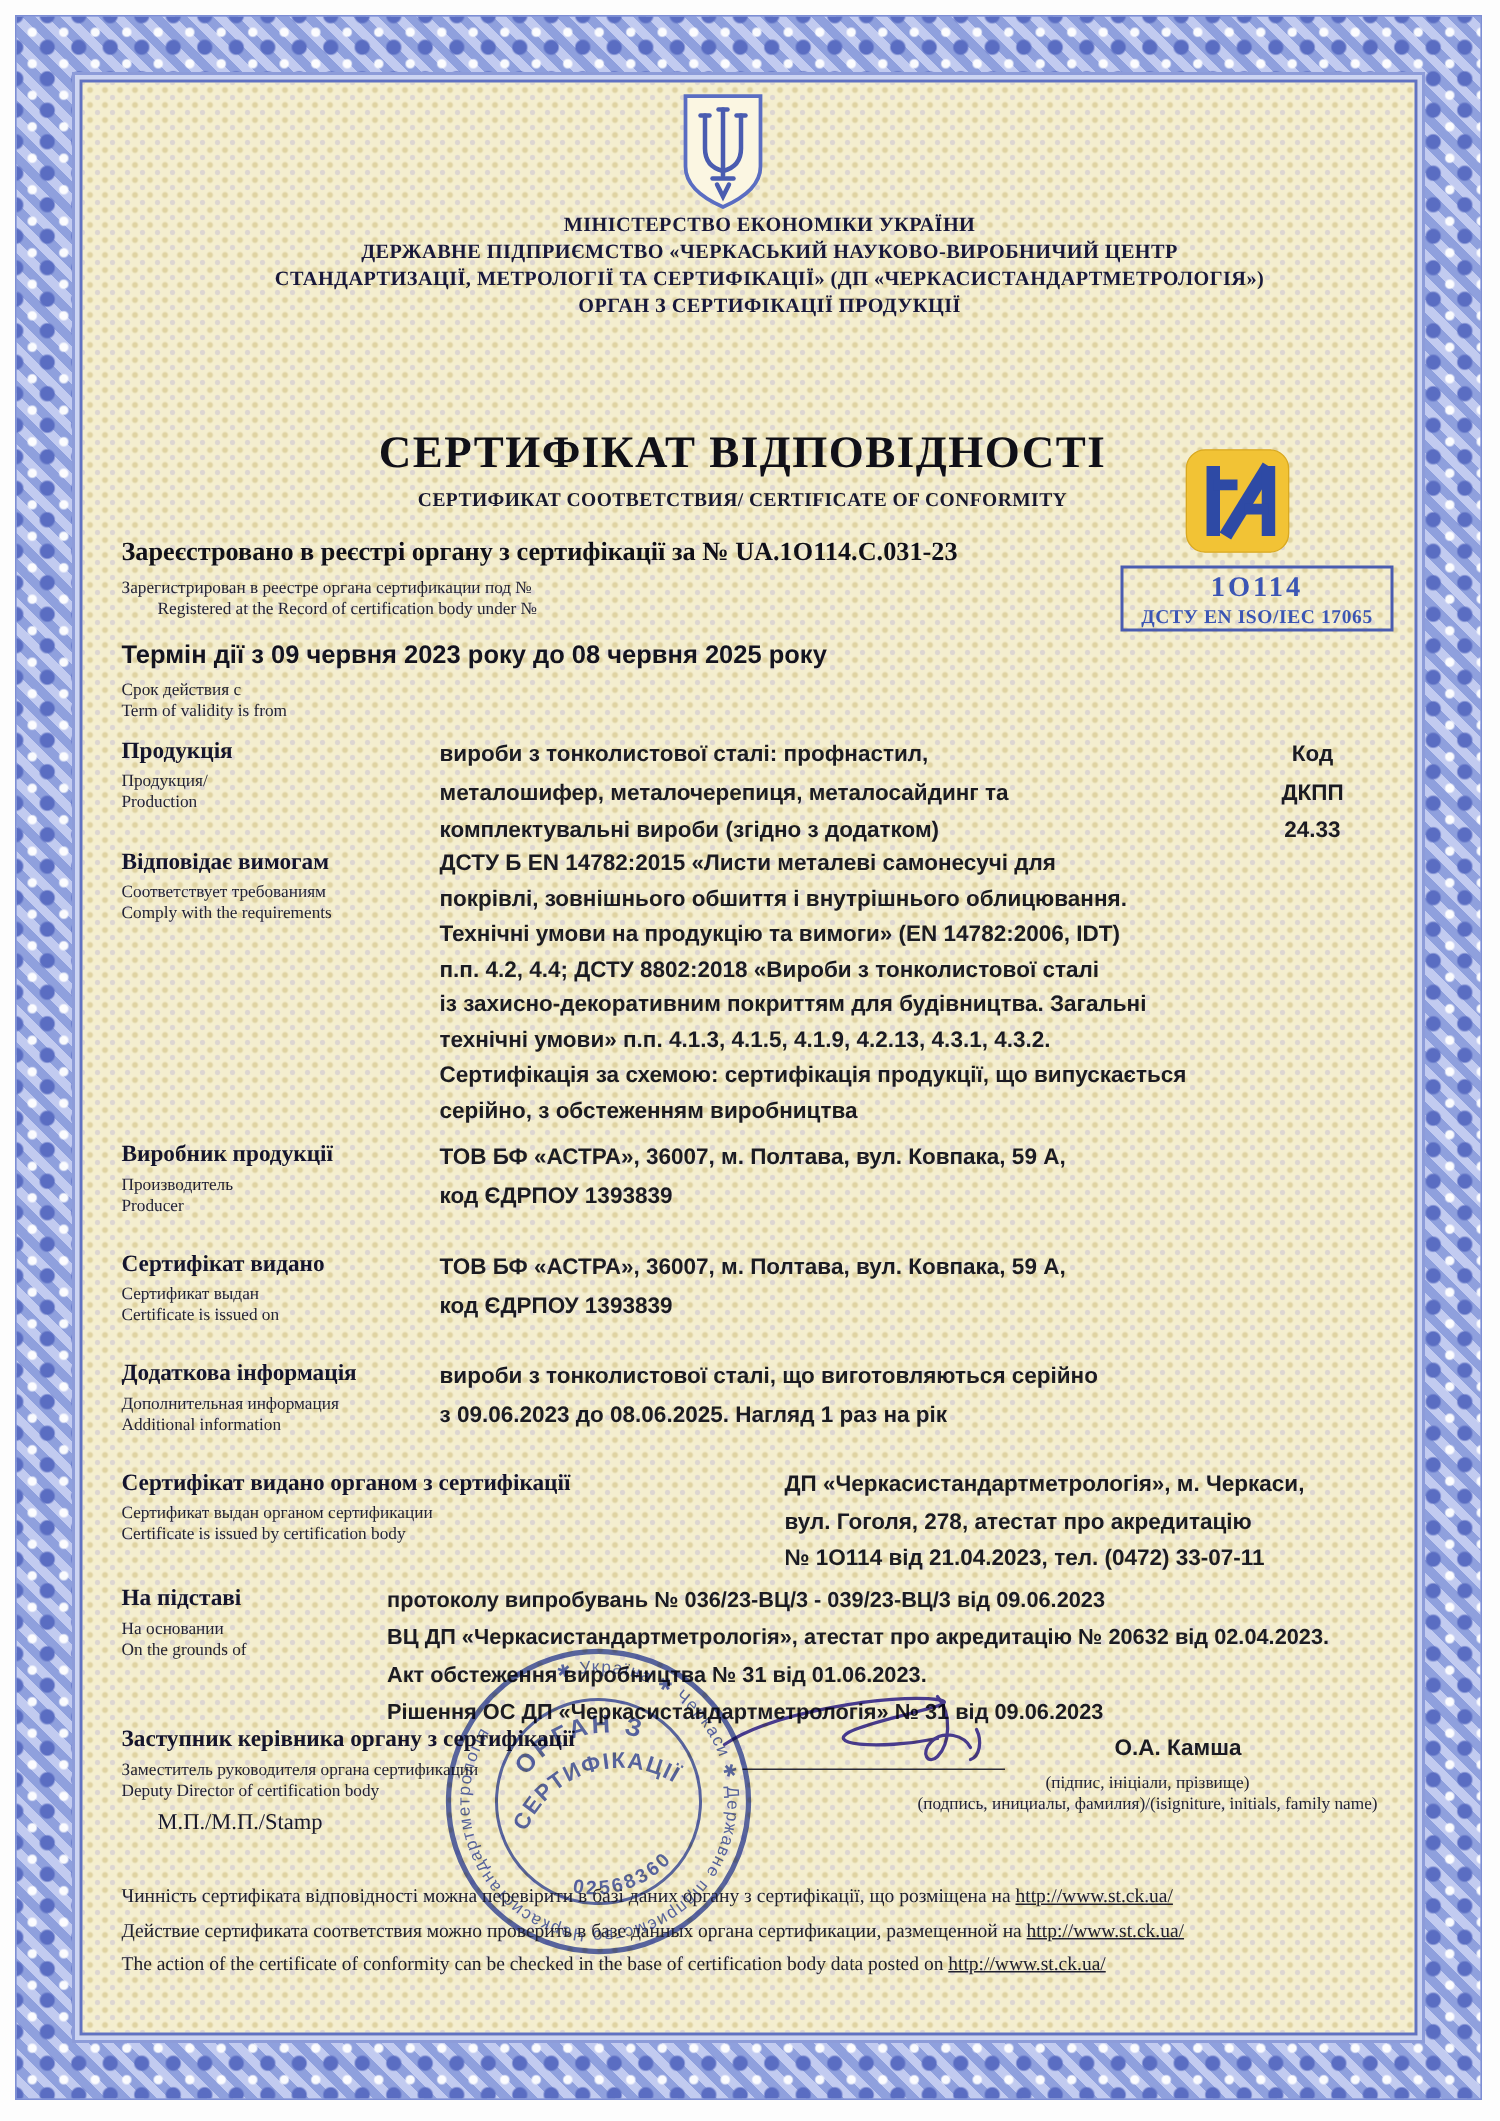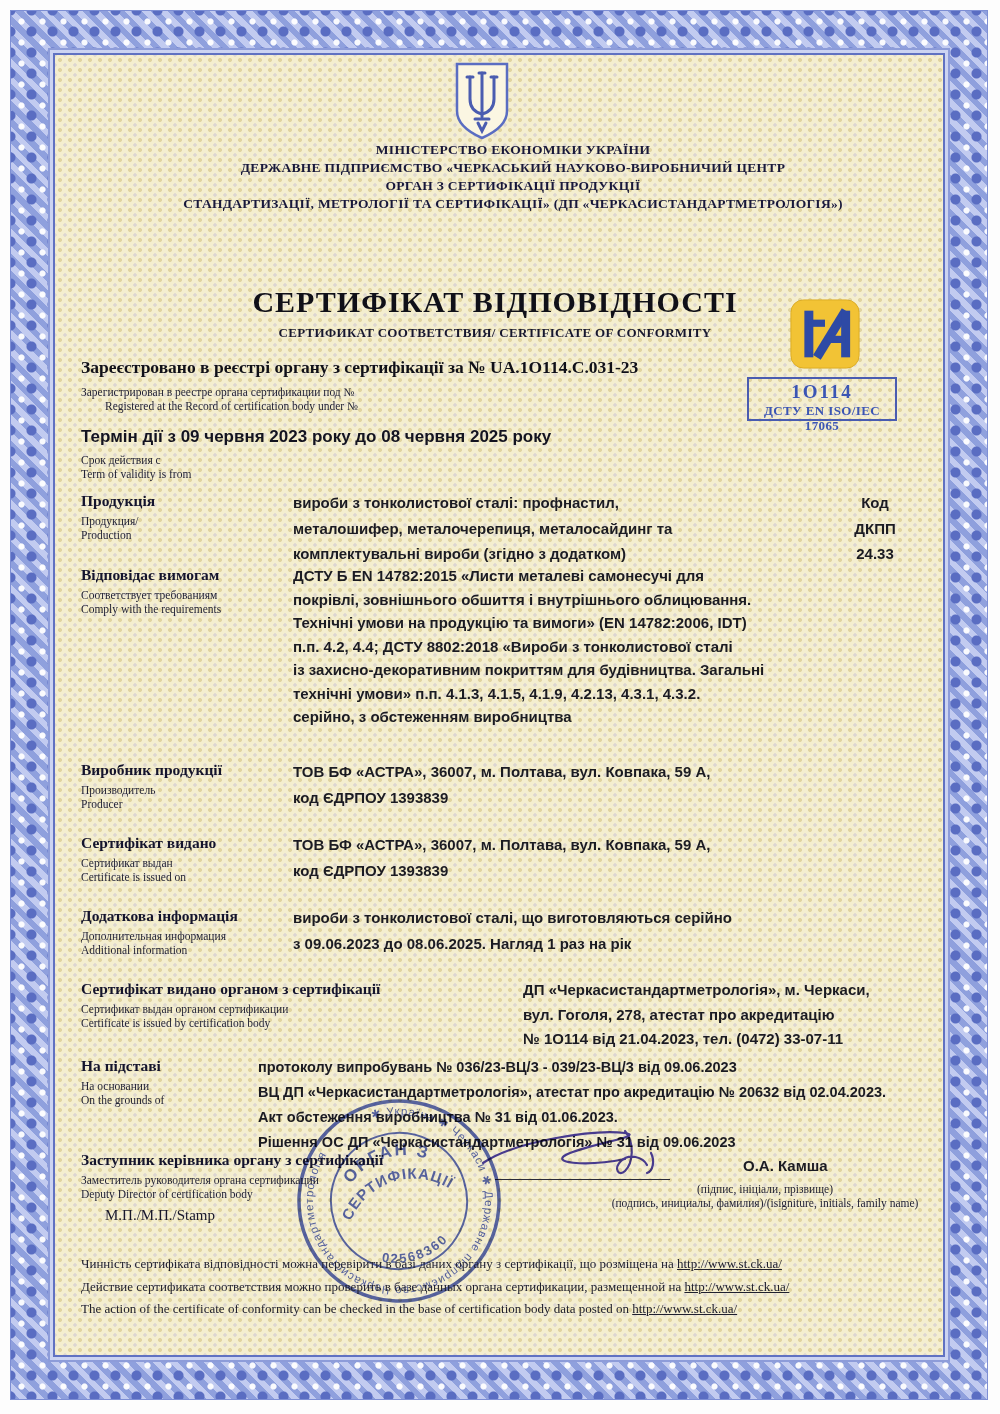--- a/index.html
+++ b/index.html
@@ -28,21 +28,21 @@
   .cert-title{left:60px;width:760px;top:230px;font-size:30px;font-weight:bold;color:#101018;letter-spacing:1px;}
   .cert-subtitle{left:60px;width:760px;top:270px;font-size:13px;font-weight:bold;color:#17172e;letter-spacing:.3px;}
   .reg-bold{left:26px;top:302px;font-size:17.5px;font-weight:bold;color:#101018;}
   .sub{font-size:11.5px;color:#232336;line-height:14px;}
   .validity{left:26px;top:372px;font-family:"Liberation Sans",sans-serif;font-size:17px;font-weight:bold;color:#131320;}
   .label-ua{font-size:15.5px;font-weight:bold;color:#14142c;margin-bottom:4px;}
   .value{font-family:"Liberation Sans",sans-serif;font-size:15px;font-weight:bold;color:#1b1b22;line-height:25.5px;}
   .value.req{line-height:23.5px;}
   .value.grounds{font-size:14.5px;line-height:25px;white-space:nowrap;}
   .vline{white-space:nowrap;}
-  .codebox{left:692px;top:322px;width:150px;height:44px;border:2px solid #4a5cb0;color:#3b55b4;
+  .codebox{left:692px;top:322px;width:182px;height:44px;border:2px solid #4a5cb0;color:#3b55b4;
     text-align:center;font-weight:bold;padding-top:2px;box-sizing:border-box;}
   .code-main{font-size:19px;letter-spacing:2px;line-height:22px;}
   .code-std{font-size:13px;line-height:15px;letter-spacing:.4px;}
   .kod{font-family:"Liberation Sans",sans-serif;font-weight:bold;font-size:15px;line-height:25.5px;color:#1b1b22;text-align:center;}
   .sig-line{left:440px;top:1124px;width:175px;border-top:1.5px solid #2a2a3a;height:0;}
   .hint{left:460px;width:500px;text-align:center;font-size:11.5px;color:#232336;}
   .footer-line{font-size:13px;color:#20202e;line-height:22.5px;}
   .footer-line .url{text-decoration:underline;}
   .stampwrap{left:238px;top:1040px;width:212px;height:212px;transform:rotate(-18deg);
     opacity:.85;mix-blend-mode:multiply;}
@@ -67,22 +67,22 @@
             <path d="M26,12 H32"></path>
           <path d="M22,58 H36"></path>
           <path d="M25,62 L29,70 L33,62"></path>
         </g>
       </svg>
     </div>
 
     <div class="abs center ministry">
       <div>МІНІСТЕРСТВО ЕКОНОМІКИ УКРАЇНИ</div>
       <div>ДЕРЖАВНЕ ПІДПРИЄМСТВО «ЧЕРКАСЬКИЙ НАУКОВО-ВИРОБНИЧИЙ ЦЕНТР</div>
+      <div>СТАНДАРТИЗАЦІЇ, МЕТРОЛОГІЇ ТА СЕРТИФІКАЦІЇ» (ДП «ЧЕРКАСИСТАНДАРТМЕТРОЛОГІЯ»)</div>
       <div>ОРГАН З СЕРТИФІКАЦІЇ ПРОДУКЦІЇ</div>
-      <div>СТАНДАРТИЗАЦІЇ, МЕТРОЛОГІЇ ТА СЕРТИФІКАЦІЇ» (ДП «ЧЕРКАСИСТАНДАРТМЕТРОЛОГІЯ»)</div>
     </div>
 
     <div class="abs center cert-title">СЕРТИФІКАТ ВІДПОВІДНОСТІ</div>
     <div class="abs center cert-subtitle">СЕРТИФИКАТ СООТВЕТСТВИЯ/ CERTIFICATE OF CONFORMITY</div>
 
     <div class="abs" style="left:734px;top:244px;width:72px;height:70px;">
       <svg width="72" height="70" viewBox="0 0 80 78">
         <rect x="2" y="1" width="76" height="76" rx="14" fill="#f2c335" stroke="#d9a920" stroke-width="1"></rect>
         <g stroke="#2e4aa5" fill="none">
           <path d="M22,13 V65" stroke-width="10"></path>
@@ -131,20 +131,21 @@
       <div class="sub">Соответствует требованиям</div>
       <div class="sub">Comply with the requirements</div>
     </div>
     <div class="abs value req" style="left:238px;top:509px;">
       <div class="vline">ДСТУ Б EN 14782:2015 «Листи металеві самонесучі для</div>
       <div class="vline">покрівлі, зовнішнього обшиття і внутрішнього облицювання.</div>
       <div class="vline">Технічні умови на продукцію та вимоги» (EN 14782:2006, IDT)</div>
       <div class="vline">п.п. 4.2, 4.4; ДСТУ 8802:2018 «Вироби з тонколистової сталі</div>
       <div class="vline">із захисно-декоративним покриттям для будівництва. Загальні</div>
       <div class="vline">технічні умови» п.п. 4.1.3, 4.1.5, 4.1.9, 4.2.13, 4.3.1, 4.3.2.</div>
+      <div class="vline">Сертифікація за схемою: сертифікація продукції, що випускається</div>
       <div class="vline">серійно, з обстеженням виробництва</div>
     </div>
 
     <div class="abs" style="left:26px;top:706px;width:210px;">
       <div class="label-ua">Виробник продукції</div>
       <div class="sub">Производитель</div>
       <div class="sub">Producer</div>
     </div>
     <div class="abs value" style="left:238px;top:704px;">
       <div class="vline">ТОВ БФ «АСТРА», 36007, м. Полтава, вул. Ковпака, 59 А,</div>

